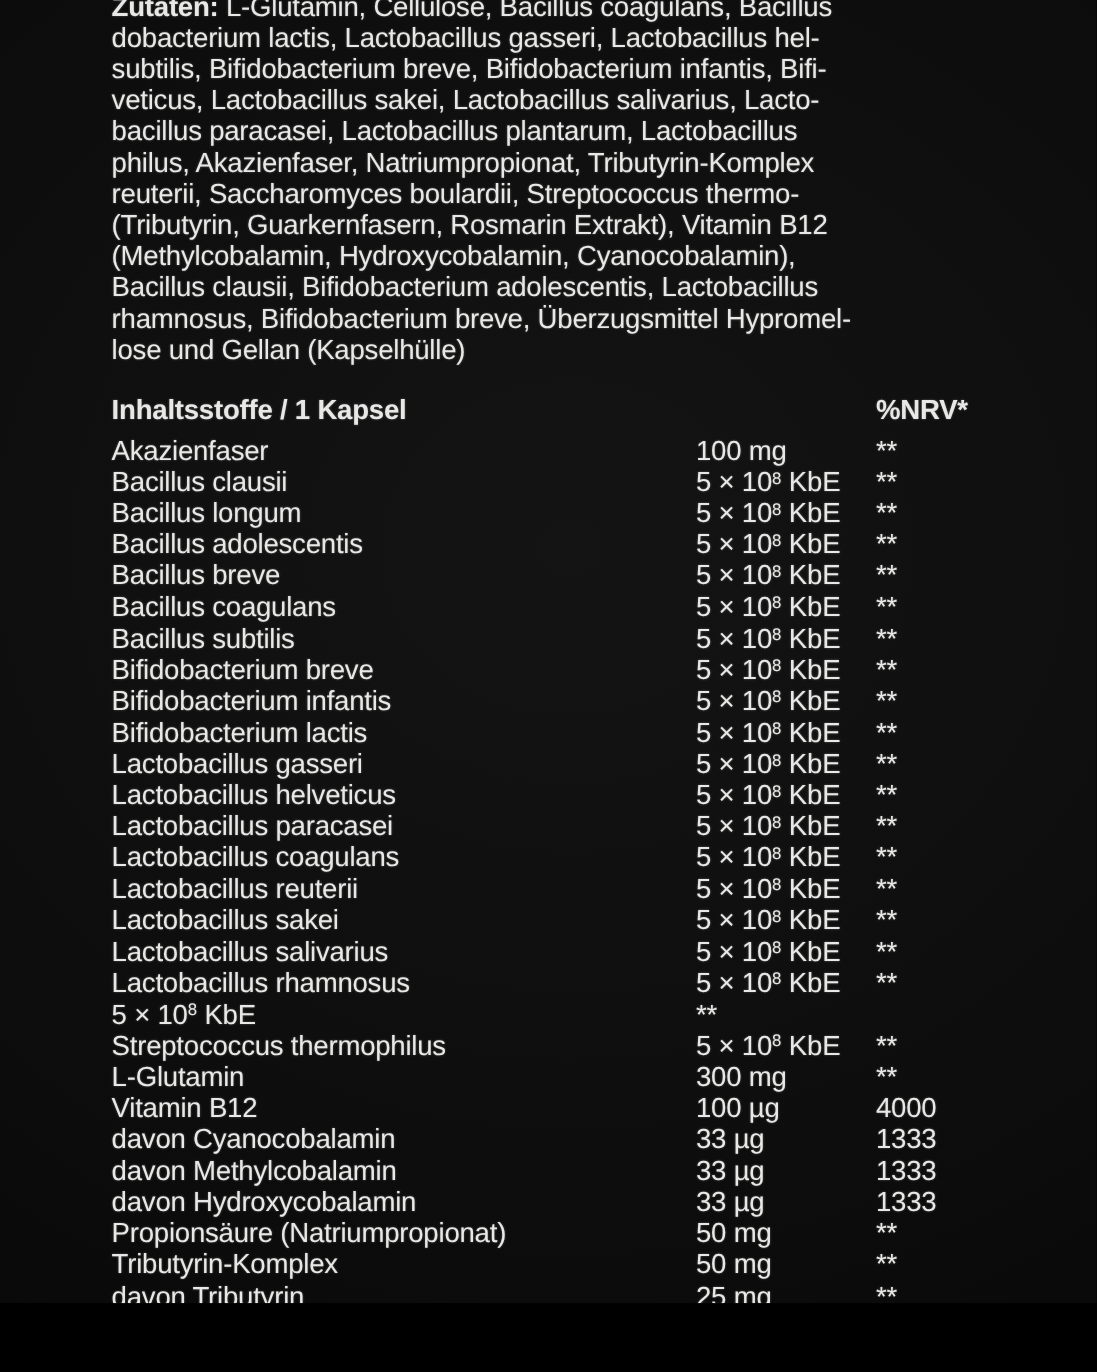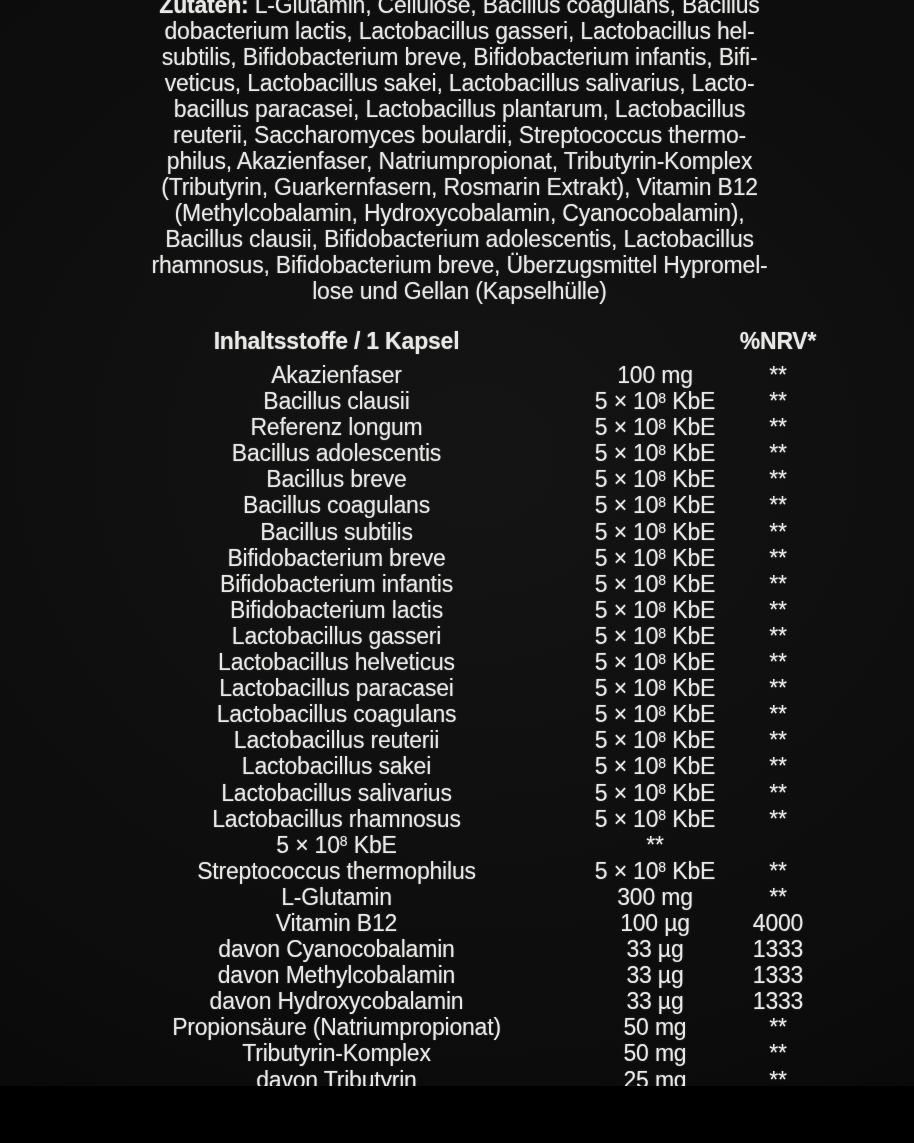--- a/index.html
+++ b/index.html
@@ -8,21 +8,20 @@
     width: 914px;
     height: 1086px;
     overflow: hidden;
     background: radial-gradient(ellipse 120% 90% at 52% 42%, #141414 0%, #0d0d0d 55%, #060606 100%);
     color: #e8e8e6;
     font-family: "Liberation Sans", "DejaVu Sans", sans-serif;
     font-size: 23px;
     line-height: 26px;
     letter-spacing: -0.2px;
     text-shadow: 0 0 2px rgba(235,235,235,0.35);
-    text-align: center;
   }
   .content { padding-left: 93px; padding-right: 88px; }
   .ingredients { margin-top: -8px; }
   .ingredients div { white-space: nowrap; }
   b, .bold { font-weight: bold; }
   .t-header {
     display: grid;
     grid-template-columns: 487px 150px 1fr;
     font-weight: bold;
     margin-top: 24px;
@@ -57,22 +56,22 @@
 
 <div class="screen">
   <div class="content">
 
     <div class="ingredients">
         <div><b>Zutaten:</b> L-Glutamin, Cellulose, Bacillus coagulans, Bacillus</div>
         <div>dobacterium lactis, Lactobacillus gasseri, Lactobacillus hel-</div>
         <div>subtilis, Bifidobacterium breve, Bifidobacterium infantis, Bifi-</div>
         <div>veticus, Lactobacillus sakei, Lactobacillus salivarius, Lacto-</div>
         <div>bacillus paracasei, Lactobacillus plantarum, Lactobacillus</div>
+        <div>philus, Akazienfaser, Natriumpropionat, Tributyrin-Komplex</div>
         <div>reuterii, Saccharomyces boulardii, Streptococcus thermo-</div>
-        <div>philus, Akazienfaser, Natriumpropionat, Tributyrin-Komplex</div>
         <div>(Tributyrin, Guarkernfasern, Rosmarin Extrakt), Vitamin B12</div>
         <div>(Methylcobalamin, Hydroxycobalamin, Cyanocobalamin),</div>
         <div>Bacillus clausii, Bifidobacterium adolescentis, Lactobacillus</div>
         <div>rhamnosus, Bifidobacterium breve, Überzugsmittel Hypromel-</div>
         <div>lose und Gellan (Kapselhülle)</div>
       </div>
 
     <div class="t-header">
       <div class="c-name">Inhaltsstoffe / 1 Kapsel</div>
       <div class="c-amount"></div>
@@ -84,21 +83,21 @@
           <div class="c-name">Akazienfaser</div>
           <div class="c-amount">100 mg</div>
           <div class="c-nrv">**</div>
         </div>
         <div class="t-row">
           <div class="c-name">Bacillus clausii</div>
           <div class="c-amount">5 × 10<sup>8</sup> KbE</div>
           <div class="c-nrv">**</div>
         </div>
         <div class="t-row">
-          <div class="c-name">Referenz longum</div>
+          <div class="c-name">Bacillus longum</div>
           <div class="c-amount">5 × 10<sup>8</sup> KbE</div>
           <div class="c-nrv">**</div>
         </div>
         <div class="t-row">
           <div class="c-name">Bacillus adolescentis</div>
           <div class="c-amount">5 × 10<sup>8</sup> KbE</div>
           <div class="c-nrv">**</div>
         </div>
         <div class="t-row">
           <div class="c-name">Bacillus breve</div>

